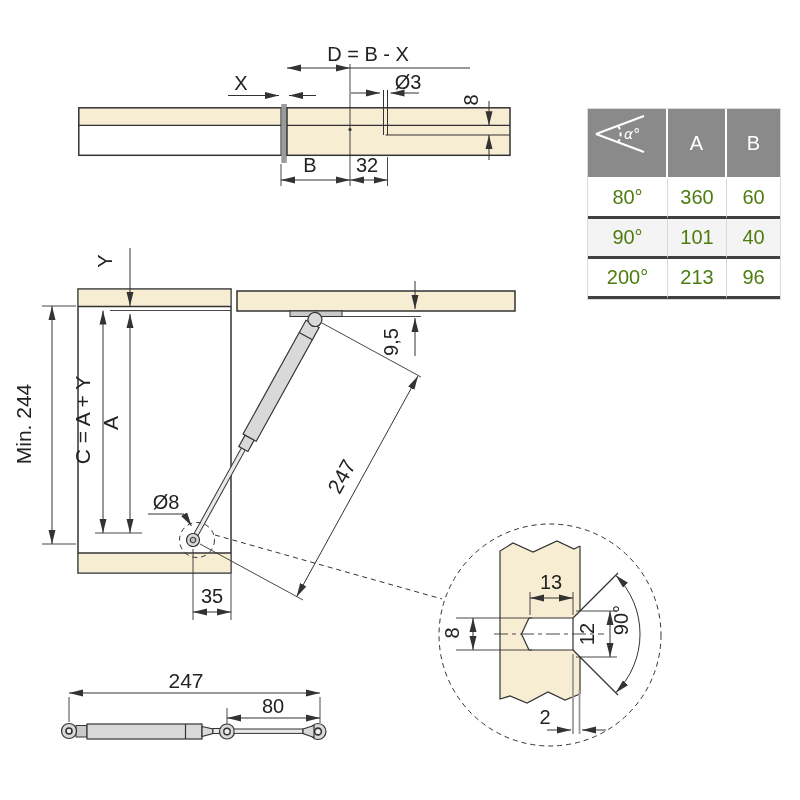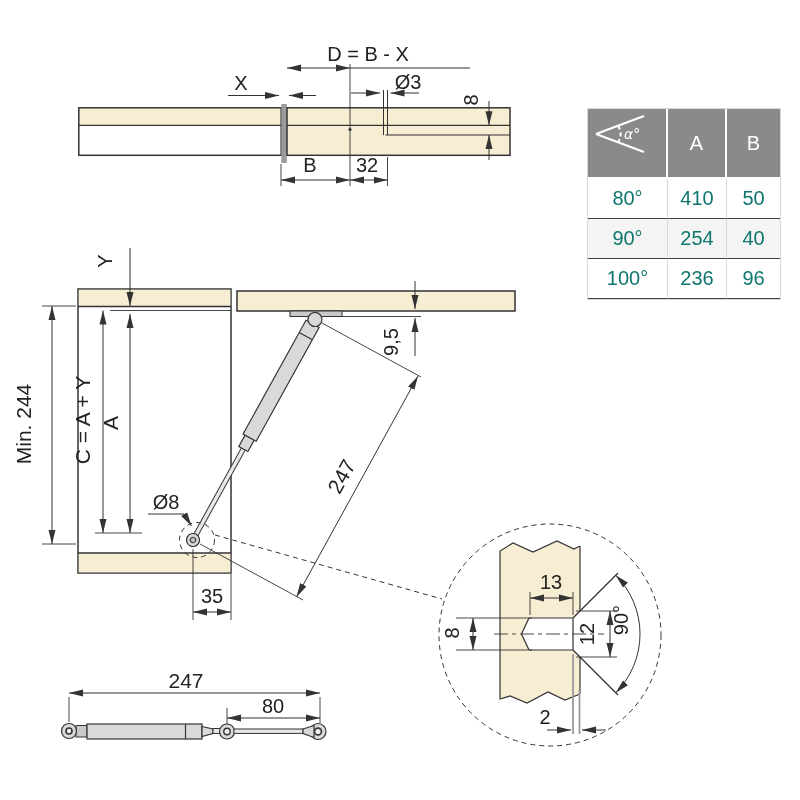--- a/index.html
+++ b/index.html
@@ -23,22 +23,22 @@
   text.lbl21{font:21px "Liberation Sans", sans-serif;fill:var(--text);}
 
   .angle-table{
     position:absolute;left:587px;top:108px;width:192px;height:190px;
     display:grid;grid-template-columns:80px 59px 53px;grid-template-rows:70px 40px 40px 40px;
     border:1px solid #d9d9d9;box-sizing:content-box;
     font-family:"Liberation Sans", sans-serif;
   }
   .angle-table .cell{
     display:flex;align-items:center;justify-content:center;
-    border-right:1px solid #d9d9d9;border-bottom:1px solid #404040;
-    font-size:20px;color:#0f766e;background:#ffffff;
+    border-right:1px solid #d9d9d9;border-bottom:3px solid #404040;
+    font-size:20px;color:#4d7c0f;background:#ffffff;
   }
   .angle-table .cell:nth-child(3n){border-right:none;}
   .angle-table .th{
     background:var(--table-header);color:#ffffff;
     border-right:2px solid #ffffff;border-bottom:2px solid #ffffff;
   }
   .angle-table .th:nth-child(3n){border-right:none;}
   .angle-table .r2{background:#f4f4f4;}
   .icon-alpha{font:italic 14px "DejaVu Sans", sans-serif;fill:#ffffff;}
 </style>
@@ -226,23 +226,23 @@
       <line x1="56" y1="7" x2="8" y2="25" stroke="#ffffff" stroke-width="2.2"></line>
       <line x1="8" y1="25" x2="56" y2="43" stroke="#ffffff" stroke-width="2.2"></line>
       <path d="M30,16.8 A14,14 0 0 1 30,33.2" fill="none" stroke="#ffffff" stroke-width="2" stroke-dasharray="4 3"></path>
       <text class="icon-alpha" x="36" y="30">α°</text>
     </svg>
   </div>
   <div class="cell th">A</div>
   <div class="cell th">B</div>
 
   <div class="cell">80°</div>
-  <div class="cell">410</div>
-  <div class="cell">50</div>
+  <div class="cell">360</div>
+  <div class="cell">60</div>
 
   <div class="cell r2">90°</div>
-  <div class="cell r2">254</div>
+  <div class="cell r2">101</div>
   <div class="cell r2">40</div>
 
-  <div class="cell">100°</div>
-  <div class="cell">236</div>
+  <div class="cell">200°</div>
+  <div class="cell">213</div>
   <div class="cell">96</div>
 </div>
 
 </body></html>

